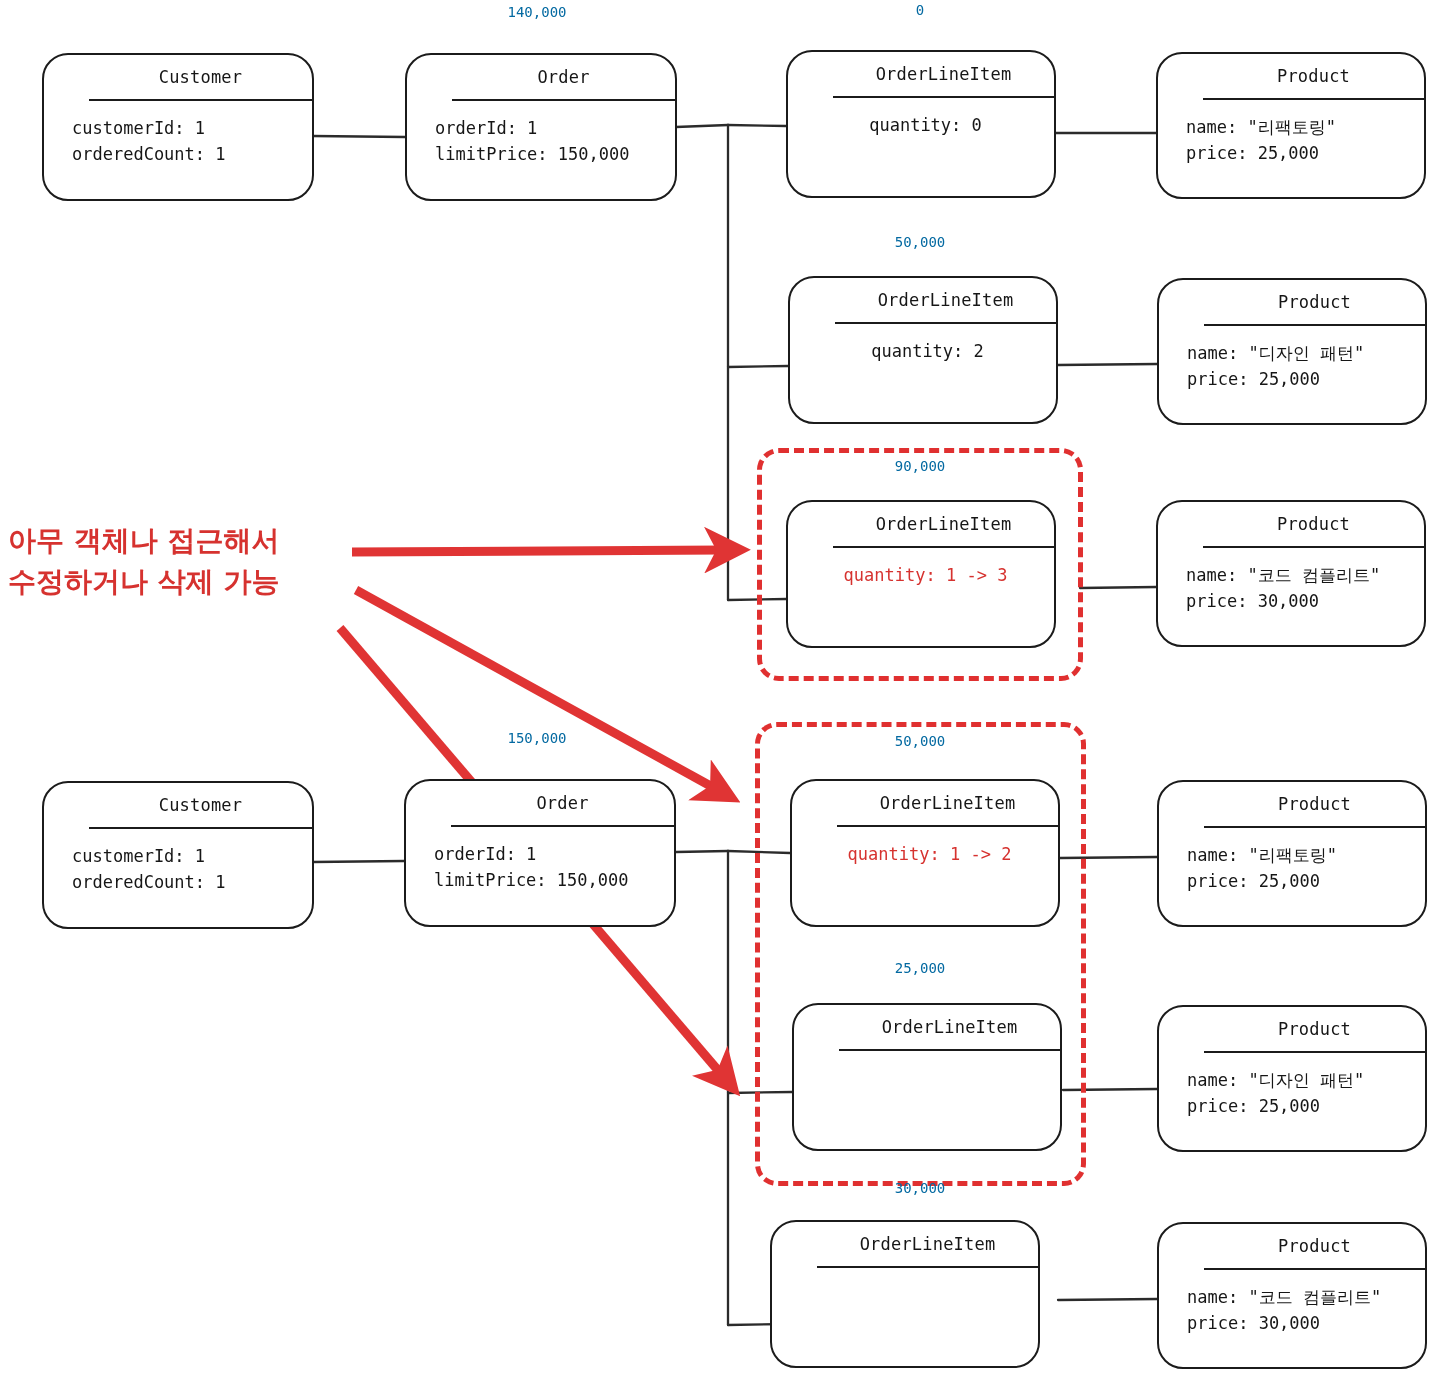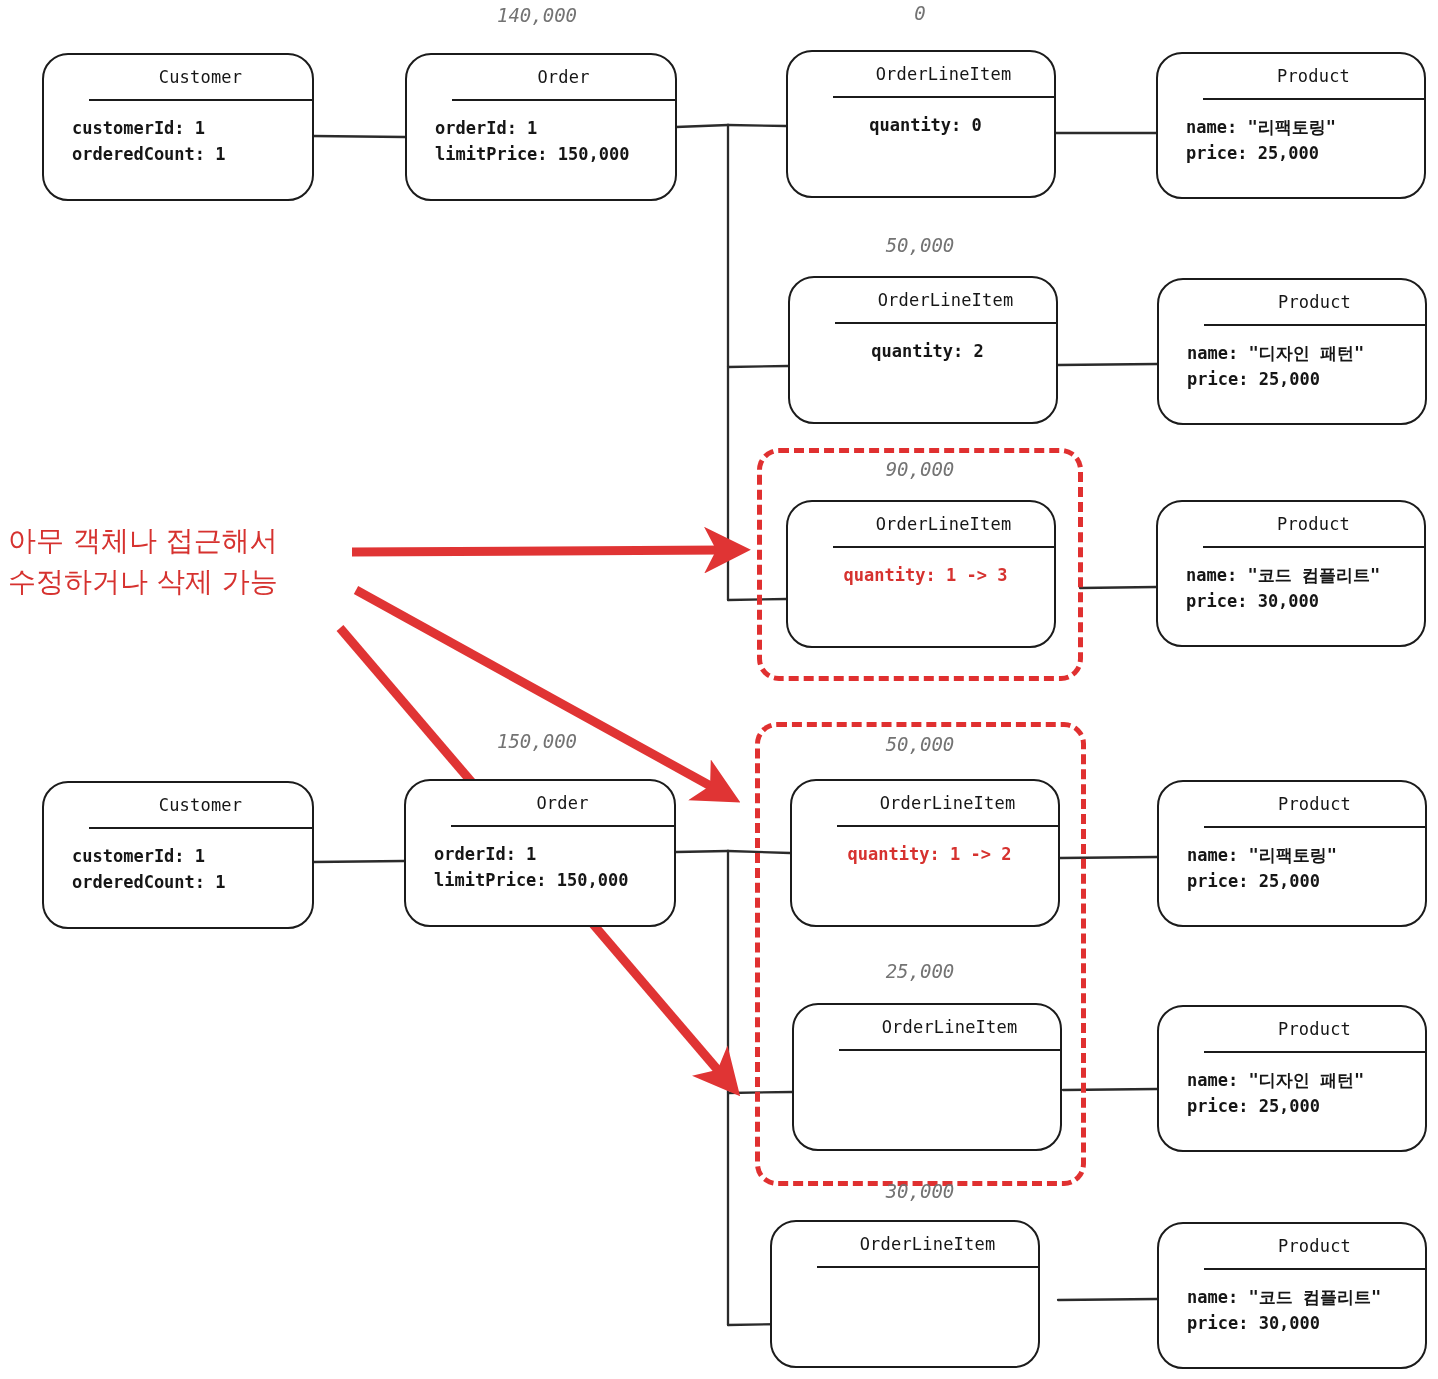--- a/index.html
+++ b/index.html
@@ -13,41 +13,41 @@
     font-family:"DejaVu Sans Mono","Liberation Mono",monospace;
     font-size:17px;color:#161616;border-bottom:2px solid #1b1b1b;
     letter-spacing:.2px;
     margin-left:45px;
   }
   .node .body{
     padding:14px 0 0 28px;
     font-family:"DejaVu Sans Mono","Liberation Mono",monospace;
     font-size:17px;color:#161616;line-height:1.55;
   }
-  .node .body .line{white-space:nowrap;font-weight:bold;}
+  .node .body .line{white-space:nowrap;}
   .node.center .body{padding-left:9px;text-align:center;}
   .node.center .body .line{text-align:center;}
 
   .q-mod{color:#d6322f;}
 
   .price-label{
-    position:absolute;color:#737373;font-size:19px;
+    position:absolute;color:#0369a1;font-size:14px;
     font-family:"DejaVu Sans Mono","Liberation Mono",monospace;
-    text-align:center;white-space:nowrap;font-style:italic;
+    text-align:center;white-space:nowrap;
   }
 
   .dashed-group{
     position:absolute;box-sizing:border-box;
     border:5px dashed #e03030;border-radius:22px;
   }
 
   .annot{
     position:absolute;color:#d6322f;font-size:28px;line-height:1.45;
     font-family:"DejaVu Sans","Liberation Sans",sans-serif;
-    white-space:pre-line;font-weight:400;
+    white-space:pre-line;font-weight:700;
   }
 </style>
 </head>
 <body>
 
 <div id="stage">
 
   <svg class="layer" viewBox="0 0 1438 1379">
     <g stroke="#2b2b2b" stroke-width="2.3" fill="none" stroke-linecap="round">
 

